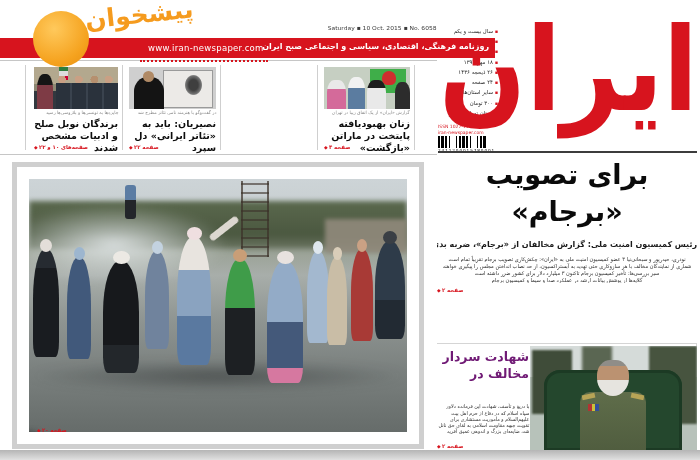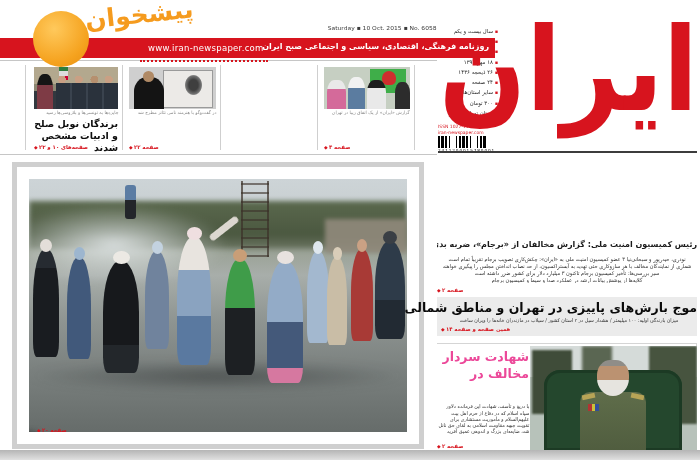--- a/index.html
+++ b/index.html
@@ -130,21 +130,21 @@
   #lead .pageref{position:absolute;top:131px;left:0;}
   #rainbox{position:absolute;left:437px;top:297px;width:260px;height:39px;background:#ebebeb;}
   #rain-title{position:absolute;top:3px;left:0;width:100%;direction:rtl;text-align:center;
        font-size:12.5px;font-weight:bold;color:#0a0a0a;white-space:nowrap;}
   #rain-sub{position:absolute;top:21px;left:2px;width:166.7%;transform:scale(.6);transform-origin:0 0;
        font-size:8px;color:#333;direction:rtl;text-align:center;white-space:nowrap;}
   #rainbox .pageref{position:absolute;top:29px;left:4px;}
   #martyr{position:absolute;left:437px;top:343px;width:260px;height:109px;
        border-top:1px solid #d5d5d5;border-right:1px solid #d5d5d5;box-sizing:border-box;}
   #martyr-text{position:absolute;left:0;top:0;width:92px;height:100%;}
-  .mt-line{direction:rtl;text-align:right;font-size:12.5px;line-height:16.5px;font-weight:bold;color:#ec4899;}
+  .mt-line{direction:rtl;text-align:right;font-size:12.5px;line-height:16.5px;font-weight:bold;color:#701a75;}
   #mt1{margin-top:5px;}
   #mbody{position:absolute;top:60px;right:0;width:166.7%;transform:scale(.6);transform-origin:100% 0;
        font-size:8px;line-height:10.5px;color:#333;direction:rtl;text-align:right;}
   #martyr-text .pageref{position:absolute;top:99px;left:0;}
   #mphoto{position:absolute;left:93px;top:2px;width:167px;height:105px;overflow:hidden;
        background:linear-gradient(180deg,#d5dbd9 0 30%,#b7c2ba 30% 100%);}
   #mphoto div{position:absolute;}
   .mo1{left:2px;top:4px;width:40px;height:64px;background:#3f4c39;filter:blur(1px);}
   .mo2{right:0;top:0;width:48px;height:78px;background:#47543f;filter:blur(1px);}
   .mo3{left:52px;top:0;width:30px;height:30px;background:#5a6652;filter:blur(1.5px);}
@@ -223,37 +223,39 @@
     </div>
 
     <div class="cell" style="left:129px;width:87px">
       <div class="thumb p2">
         <i class="canvas"></i>
         <i class="face"></i>
         <i class="man"></i>
         <i class="mhead"></i>
       </div>
       <div class="credit">در گفت‌وگو با هنرمند نامی تئاتر مطرح شد</div>
+      <div class="cell-title">نصیریان: باید به «تئاتر ایرانی» دل سپرد</div>
       <div class="pageref">
         <span class="dia"></span>
         <span class="reft">صفحه ۲۲</span>
       </div>
     </div>
 
 
     <div class="cell" style="left:324px;width:86px">
       <div class="thumb p4">
         <i class="sign"></i>
         <i class="hand"></i>
         <i class="r1"></i>
         <i class="r2"></i>
         <i class="r3"></i>
         <i class="r4"></i>
       </div>
       <div class="credit">گزارش «ایران» از یک اتفاق زیبا در تهران</div>
+      <div class="cell-title">زنان بهبودیافته پایتخت در ماراتن «بازگشت»</div>
       <div class="pageref">
         <span class="dia"></span>
         <span class="reft">صفحه ۴</span>
       </div>
     </div>
   </div>
 
   <div id="frame">
     <div id="photo">
       <div id="trees"></div>
@@ -280,42 +282,35 @@
         <div class="pageref">
           <span class="dia"></span>
           <span class="reft">صفحه ۲۰</span>
         </div>
       </div>
     </div>
   </div>
 
   <div id="lead">
     <div id="lead-title">
+      <div>برای تصویب «برجام»</div>
     </div>
     <div id="lead-sub">رئیس کمیسیون امنیت ملی: گزارش مخالفان از «برجام»، ضربه بدی به کشور زد</div>
     <div id="lead-bullets">
       <div>نوذری، حیدرپور و سبحانی‌نیا ۳ عضو کمیسیون امنیت ملی به «ایران»: چکش‌کاری تصویب برجام تقریباً تمام است</div>
       <div>شماری از نمایندگان مخالف با هر سازوکاری حتی تهدید به آبستراکسیون، از حد نصاب انداختن مجلس را پیگیری خواهند</div>
       <div>سیر بررسی‌ها: تأخیر کمیسیون برجام تاکنون ۳ میلیارد دلار برای کشور ضرر داشته است</div>
       <div>گلایه‌ها از پوشش بیانات ارشد در عملکرد صدا و سیما و کمیسیون برجام</div>
     </div>
     <div class="pageref">
       <span class="dia"></span>
       <span class="reft">صفحه ۲</span>
     </div>
   </div>
 
-  <div id="rainbox">
-    <div id="rain-title">موج بارش‌های پاییزی در تهران و مناطق شمالی</div>
-    <div id="rain-sub">میزان بارندگی اولیه: ۱۰۰ میلیمتر / هشدار سیل در ۴ استان کشور / سیلاب در مازندران خانه‌ها را ویران ساخت</div>
-    <div class="pageref">
-      <span class="dia"></span>
-      <span class="reft">همین صفحه و صفحه ۱۴</span>
-    </div>
-  </div>
 
   <div id="martyr">
     <div id="martyr-text">
       <div class="mt-line" id="mt1">شهادت سردار</div>
       <div class="mt-line">مخالف در</div>
       <div id="mbody">با دریغ و تأسف، شهادت این فرمانده دلاور سپاه اسلام که در دفاع از حرم اهل بیت علیهم‌السلام و مأموریت مستشاری برای تقویت جبهه مقاومت اسلامی به لقای حق نائل شد، ضایعه‌ای بزرگ و اندوهی عمیق آفرید</div>
       <div class="pageref">
         <span class="dia"></span>
         <span class="reft">صفحه ۲</span>
       </div>

